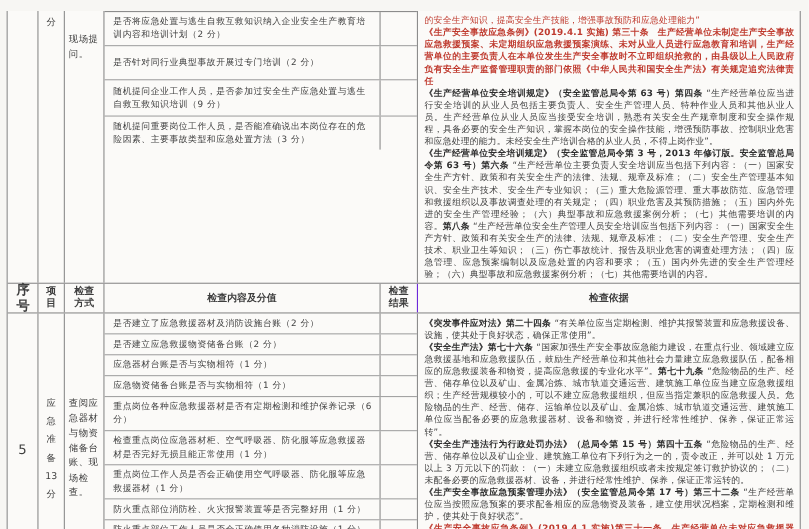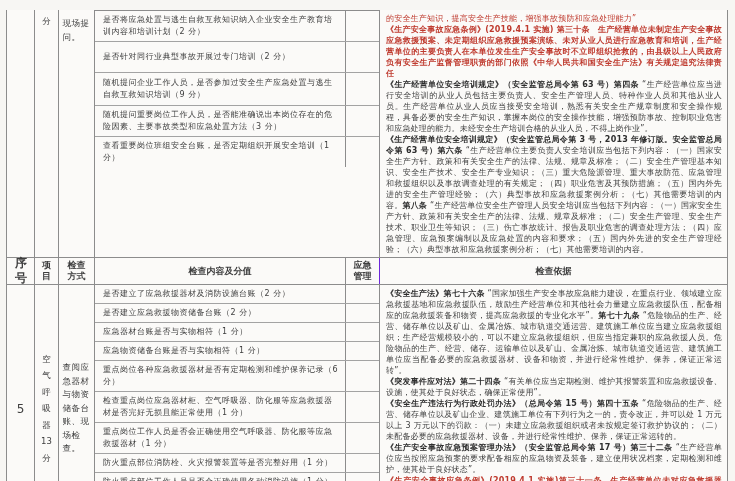--- a/index.html
+++ b/index.html
@@ -28,21 +28,21 @@
   .cont .cell { justify-content: flex-start; padding-top: 3px; }
   .row { display: flex; border-bottom: 1px solid #a3a3a3; }
   .row:last-child { border-bottom: none; }
   .row.bt { border-top: 1px solid #8c8c8c; }
   .content { flex: 1; display: flex; align-items: center; padding: 3px 6px 3px 8px;
              font-size: 8px; line-height: 12px; letter-spacing: .5px; }
   .result { width: 34px; border-left: 1px solid #8c8c8c; }
   .vchars { width: 11px; margin: 0 auto; word-break: break-all; line-height: 1.95;
             text-align: center; font-size: 8.5px; }
   .vscore { text-align: left; font-size: 8.5px; line-height: 1.95; }
-  .method { width: 28px; margin: 4px auto; word-break: break-all; line-height: 1.6;
+  .method { width: 28px; margin: 17px auto; word-break: break-all; line-height: 1.6;
             font-size: 8.5px; letter-spacing: .5px; text-align: left; }
   
   .hdr { display: flex; border-bottom: 1px solid #8c8c8c; height: 27px;
          font-weight: bold; font-size: 9px; }
   .hdr .cell { justify-content: center; }
   .hsp1 { width: 11px; margin: 0 auto; word-break: break-all; line-height: 1.25;
           text-align: center; }
   .hsp2 { width: 20px; margin: 0 auto; word-break: break-all; line-height: 1.25;
           text-align: center; }
   .hcontent { flex: 1; display: flex; align-items: center; justify-content: center; }
@@ -83,24 +83,20 @@
           <div class="result"></div>
         </div>
         <div class="row" style="min-height:33px">
           <div class="content">随机提问企业工作人员，是否参加过安全生产应急处置与逃生自救互救知识培训（9 分）</div>
           <div class="result"></div>
         </div>
         <div class="row" style="min-height:30px">
           <div class="content">随机提问重要岗位工作人员，是否能准确说出本岗位存在的危险因素、主要事故类型和应急处置方法（3 分）</div>
           <div class="result"></div>
         </div>
-        <div class="row" style="min-height:28px">
-          <div class="content">查看重要岗位班组安全台账，是否定期组织开展安全培训（1 分）</div>
-          <div class="result"></div>
-        </div>
       </div>
       <div class="cell c6">
           <div class="para red"><span>的安全生产知识，提高安全生产技能，增强事故预防和应急处理能力”</span></div>
           <div class="para red"><span class="b">《生产安全事故应急条例》(2019.4.1 实施) 第三十条　</span><span class="b">生产经营单位未制定生产安全事故应急救援预案、未定期组织应急救援预案演练、未对从业人员进行应急教育和培训，生产经营单位的主要负责人在本单位发生生产安全事故时不立即组织抢救的，由县级以上人民政府负有安全生产监督管理职责的部门依照《中华人民共和国安全生产法》有关规定追究法律责任</span></div>
           <div class="para"><span class="b">《生产经营单位安全培训规定》（安全监管总局令第 63 号）第四条 </span><span>“生产经营单位应当进行安全培训的从业人员包括主要负责人、安全生产管理人员、特种作业人员和其他从业人员。生产经营单位从业人员应当接受安全培训，熟悉有关安全生产规章制度和安全操作规程，具备必要的安全生产知识，掌握本岗位的安全操作技能，增强预防事故、控制职业危害和应急处理的能力。未经安全生产培训合格的从业人员，不得上岗作业”。</span></div>
           <div class="para"><span class="b">《生产经营单位安全培训规定》（安全监管总局令第 3 号，2013 年修订版。安全监管总局令第 63 号）第六条 </span><span>“生产经营单位主要负责人安全培训应当包括下列内容：（一）国家安全生产方针、政策和有关安全生产的法律、法规、规章及标准；（二）安全生产管理基本知识、安全生产技术、安全生产专业知识；（三）重大危险源管理、重大事故防范、应急管理和救援组织以及事故调查处理的有关规定；（四）职业危害及其预防措施；（五）国内外先进的安全生产管理经验；（六）典型事故和应急救援案例分析；（七）其他需要培训的内容。</span><span class="b">第八条 </span><span>“生产经营单位安全生产管理人员安全培训应当包括下列内容：（一）国家安全生产方针、政策和有关安全生产的法律、法规、规章及标准；（二）安全生产管理、安全生产技术、职业卫生等知识；（三）伤亡事故统计、报告及职业危害的调查处理方法；（四）应急管理、应急预案编制以及应急处置的内容和要求；（五）国内外先进的安全生产管理经验；（六）典型事故和应急救援案例分析；（七）其他需要培训的内容。</span></div>
         </div>
     </div>
 
     <div class="hdr">
@@ -108,29 +104,29 @@
         <div class="hsp1">序号</div>
       </div>
       <div class="cell c2">
         <div class="hsp1">项目</div>
       </div>
       <div class="cell c3">
         <div class="hsp2">检查方式</div>
       </div>
       <div class="hcontent">检查内容及分值</div>
       <div class="hresult">
-        <div class="hsp2">应急管理</div>
+        <div class="hsp2">检查结果</div>
       </div>
       <div class="hbasis">检查依据</div>
     </div>
 
     <div class="sec">
       <div class="cell c1">5</div>
       <div class="cell c2">
-        <div class="vchars">空气呼吸器</div>
+        <div class="vchars">应急准备</div>
         <div class="vscore">13</div>
         <div class="vchars">分</div>
       </div>
       <div class="cell c3">
         <div class="method">查阅应急器材与物资储备台账、现场检查。</div>
       </div>
       <div class="c4rows">
         <div class="row" style="min-height:19px">
           <div class="content">是否建立了应急救援器材及消防设施台账（2 分）</div>
           <div class="result"></div>
@@ -163,22 +159,22 @@
           <div class="content">防火重点部位消防栓、火灾报警装置等是否完整好用（1 分）</div>
           <div class="result"></div>
         </div>
         <div class="row" style="min-height:15px">
           <div class="content">防火重点部位工作人员是否会正确使用各种消防设施（1 分）</div>
           <div class="result"></div>
         </div>
 
       </div>
       <div class="cell c6">
+          <div class="para"><span class="b">《突发事件应对法》第二十四条 </span><span>“有关单位应当定期检测、维护其报警装置和应急救援设备、设施，使其处于良好状态，确保正常使用”。</span></div>
           <div class="para"><span class="b">《安全生产法》第七十六条 </span><span>“国家加强生产安全事故应急能力建设，在重点行业、领域建立应急救援基地和应急救援队伍，鼓励生产经营单位和其他社会力量建立应急救援队伍，配备相应的应急救援装备和物资，提高应急救援的专业化水平”。</span><span class="b">第七十九条 </span><span>“危险物品的生产、经营、储存单位以及矿山、金属冶炼、城市轨道交通运营、建筑施工单位应当建立应急救援组织；生产经营规模较小的，可以不建立应急救援组织，但应当指定兼职的应急救援人员。危险物品的生产、经营、储存、运输单位以及矿山、金属冶炼、城市轨道交通运营、建筑施工单位应当配备必要的应急救援器材、设备和物资，并进行经常性维护、保养，保证正常运转”。</span></div>
-          <div class="para"><span class="b">《突发事件应对法》第二十四条 </span><span>“有关单位应当定期检测、维护其报警装置和应急救援设备、设施，使其处于良好状态，确保正常使用”。</span></div>
           <div class="para"><span class="b">《安全生产违法行为行政处罚办法》（总局令第 15 号）第四十五条 </span><span>“危险物品的生产、经营、储存单位以及矿山企业、建筑施工单位有下列行为之一的，责令改正，并可以处 1 万元以上 3 万元以下的罚款：（一）未建立应急救援组织或者未按规定签订救护协议的；（二）未配备必要的应急救援器材、设备，并进行经常性维护、保养，保证正常运转的。</span></div>
           <div class="para"><span class="b">《生产安全事故应急预案管理办法》（安全监管总局令第 17 号）第三十二条 </span><span>“生产经营单位应当按照应急预案的要求配备相应的应急物资及装备，建立使用状况档案，定期检测和维护，使其处于良好状态”。</span></div>
           <div class="para red"><span class="b">《生产安全事故应急条例》(2019.4.1 实施)第三十一条　</span><span class="b">生产经营单位未对应急救援器材、设备和物资进行经常性维护、保养，导致发生严重生产安全事故或者生产安全事故危害扩大，或者在本单位发生生产安全事故后未立即采取相应的应急救援措施，造成严重后果的，由县级以上人民政府负有安全生产监督管理职责的部门依照《中华人民共和国突发事件应对法》有关规定追究法律责任。</span></div>
         </div>
     </div>
 
   </div>
 </div>
 
 </body></html>

